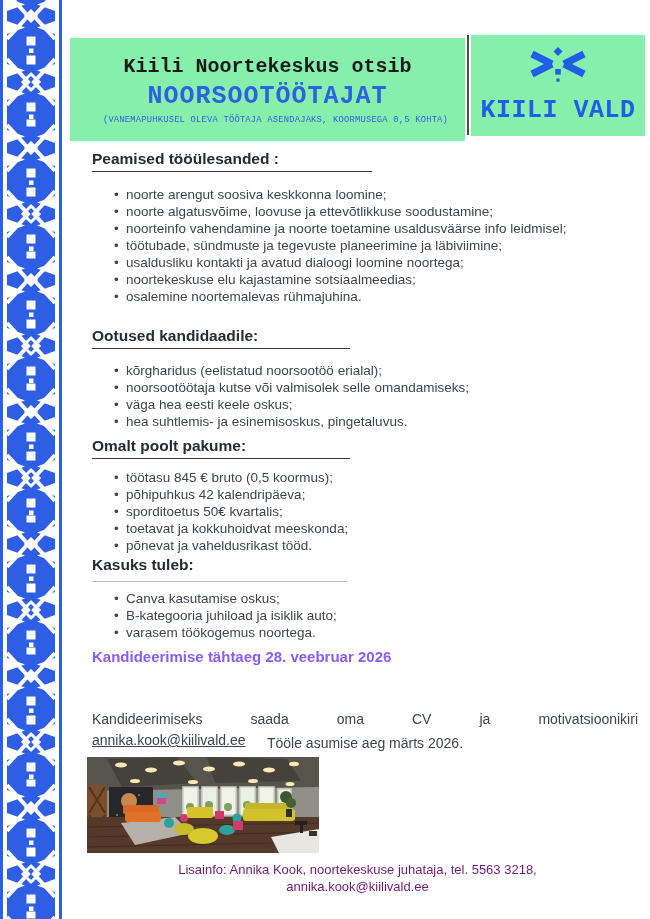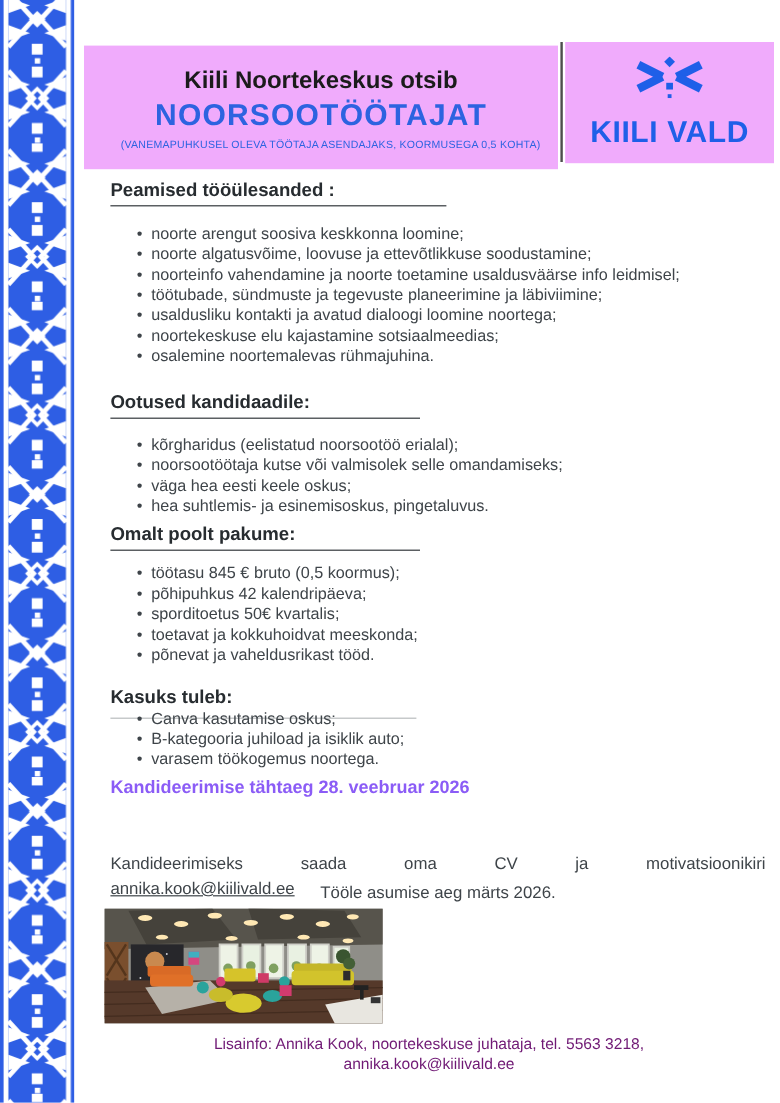--- a/index.html
+++ b/index.html
@@ -5,21 +5,21 @@
   html,body{margin:0;padding:0;}
   body{
     width:650px;height:919px;position:relative;background:#ffffff;
     font-family:"Liberation Sans","DejaVu Sans",sans-serif;
     color:#3e4449;overflow:hidden;
   }
   .abs{position:absolute;}
   
   #ornament{left:0;top:0;width:62px;height:919px;}
   
-  .hdr-block{background:#f0abfc;}
+  .hdr-block{background:#86efac;font-family:Liberation Mono, monospace;}
   #hdr-left{left:70px;top:38px;width:395px;height:103px;display:flex;flex-direction:column;justify-content:center;align-items:center;text-align:center;}
   #hdr-divider{left:467px;top:35px;width:2px;height:100px;background:#4d4d4d;}
   #hdr-right{left:471px;top:35px;width:174px;height:101px;display:flex;flex-direction:column;justify-content:center;align-items:center;}
   .hdr-title1{font-size:20px;font-weight:bold;color:#1b1b1b;line-height:24px;}
   .hdr-title2{font-size:25px;font-weight:bold;color:#2d63e0;letter-spacing:1px;line-height:29px;margin-top:3px;}
   .hdr-sub{font-size:8.8px;color:#2d63e0;letter-spacing:.2px;margin-top:4px;white-space:nowrap;padding-left:16px;}
   .logo-text{font-size:25px;font-weight:bold;color:#1f5fe8;letter-spacing:.5px;margin-top:4px;}
   
   .sec-h{left:92px;font-size:15.5px;font-weight:bold;color:#272c30;padding-bottom:3px;border-bottom:1.6px solid #33383c;}
   .sec-h.light{border-bottom:1.4px solid #b9bcbe;padding-bottom:7px;}
@@ -120,21 +120,21 @@
 
 <div class="abs sec-h w258" style="top:437px;">Omalt poolt pakume:</div>
 <ul class="abs blist" style="top:469px;">
   <li>töötasu 845 € bruto (0,5 koormus);</li>
   <li>põhipuhkus 42 kalendripäeva;</li>
   <li>sporditoetus 50€ kvartalis;</li>
   <li>toetavat ja kokkuhoidvat meeskonda;</li>
   <li>põnevat ja vaheldusrikast tööd.</li>
 </ul>
 
-<div class="abs sec-h light w255" style="top:556px;margin-top:17px;">Kasuks tuleb:</div>
+<div class="abs sec-h light w255" style="top:556px;">Kasuks tuleb:</div>
 <ul class="abs blist" style="top:590px;">
   <li>Canva kasutamise oskus;</li>
   <li>B-kategooria juhiload ja isiklik auto;</li>
   <li>varasem töökogemus noortega.</li>
 </ul>
 
 <div class="abs" id="deadline" style="top:648px;">Kandideerimise tähtaeg 28. veebruar 2026</div>
 
 <div class="abs" id="apply" style="top:709px;">
   <div class="jline">Kandideerimiseks saada oma CV ja motivatsioonikiri</div>

